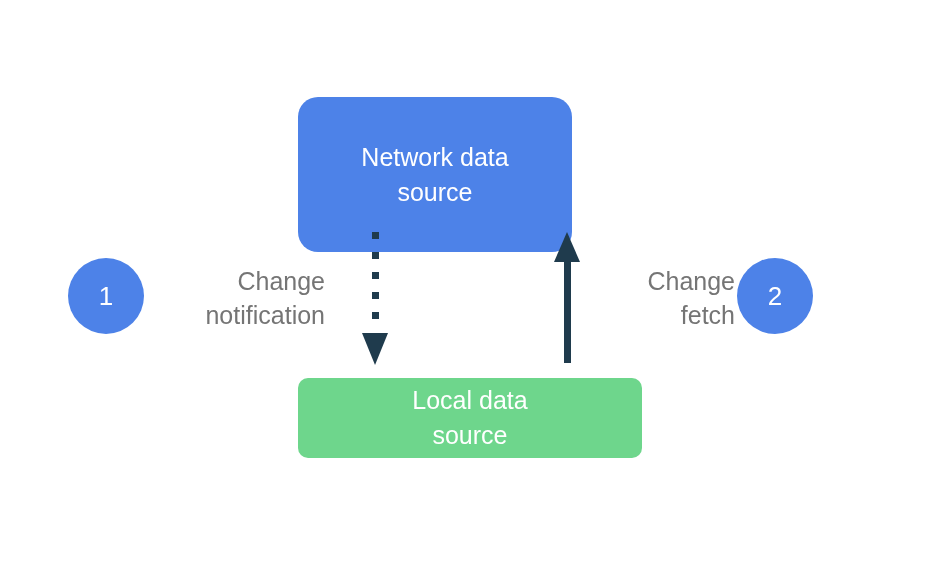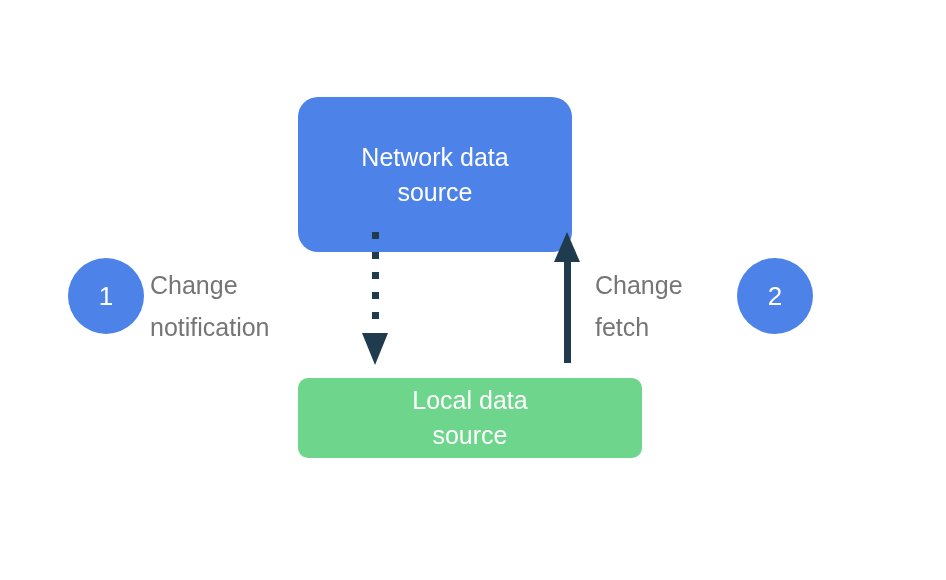--- a/index.html
+++ b/index.html
@@ -55,22 +55,22 @@
     display: flex;
     align-items: center;
     justify-content: center;
   }
   .badge-1 { left: 68px;  top: 258px; }
   .badge-2 { left: 737px; top: 258px; }
   .step-label {
     position: absolute;
     color: #757575;
     font-size: 25px;
-    line-height: 42px;
-    text-align: left;
+    line-height: 34px;
+    text-align: right;
     white-space: pre-line;
   }
   .label-1 { left: 150px; top: 264px; width: 175px; }
   .label-2 { left: 595px; top: 264px; width: 140px; }
   .arrow { position: absolute; }
   .dotted-line {
     position: absolute;
     left: 372px;
     top: 232px;
     width: 7px;

